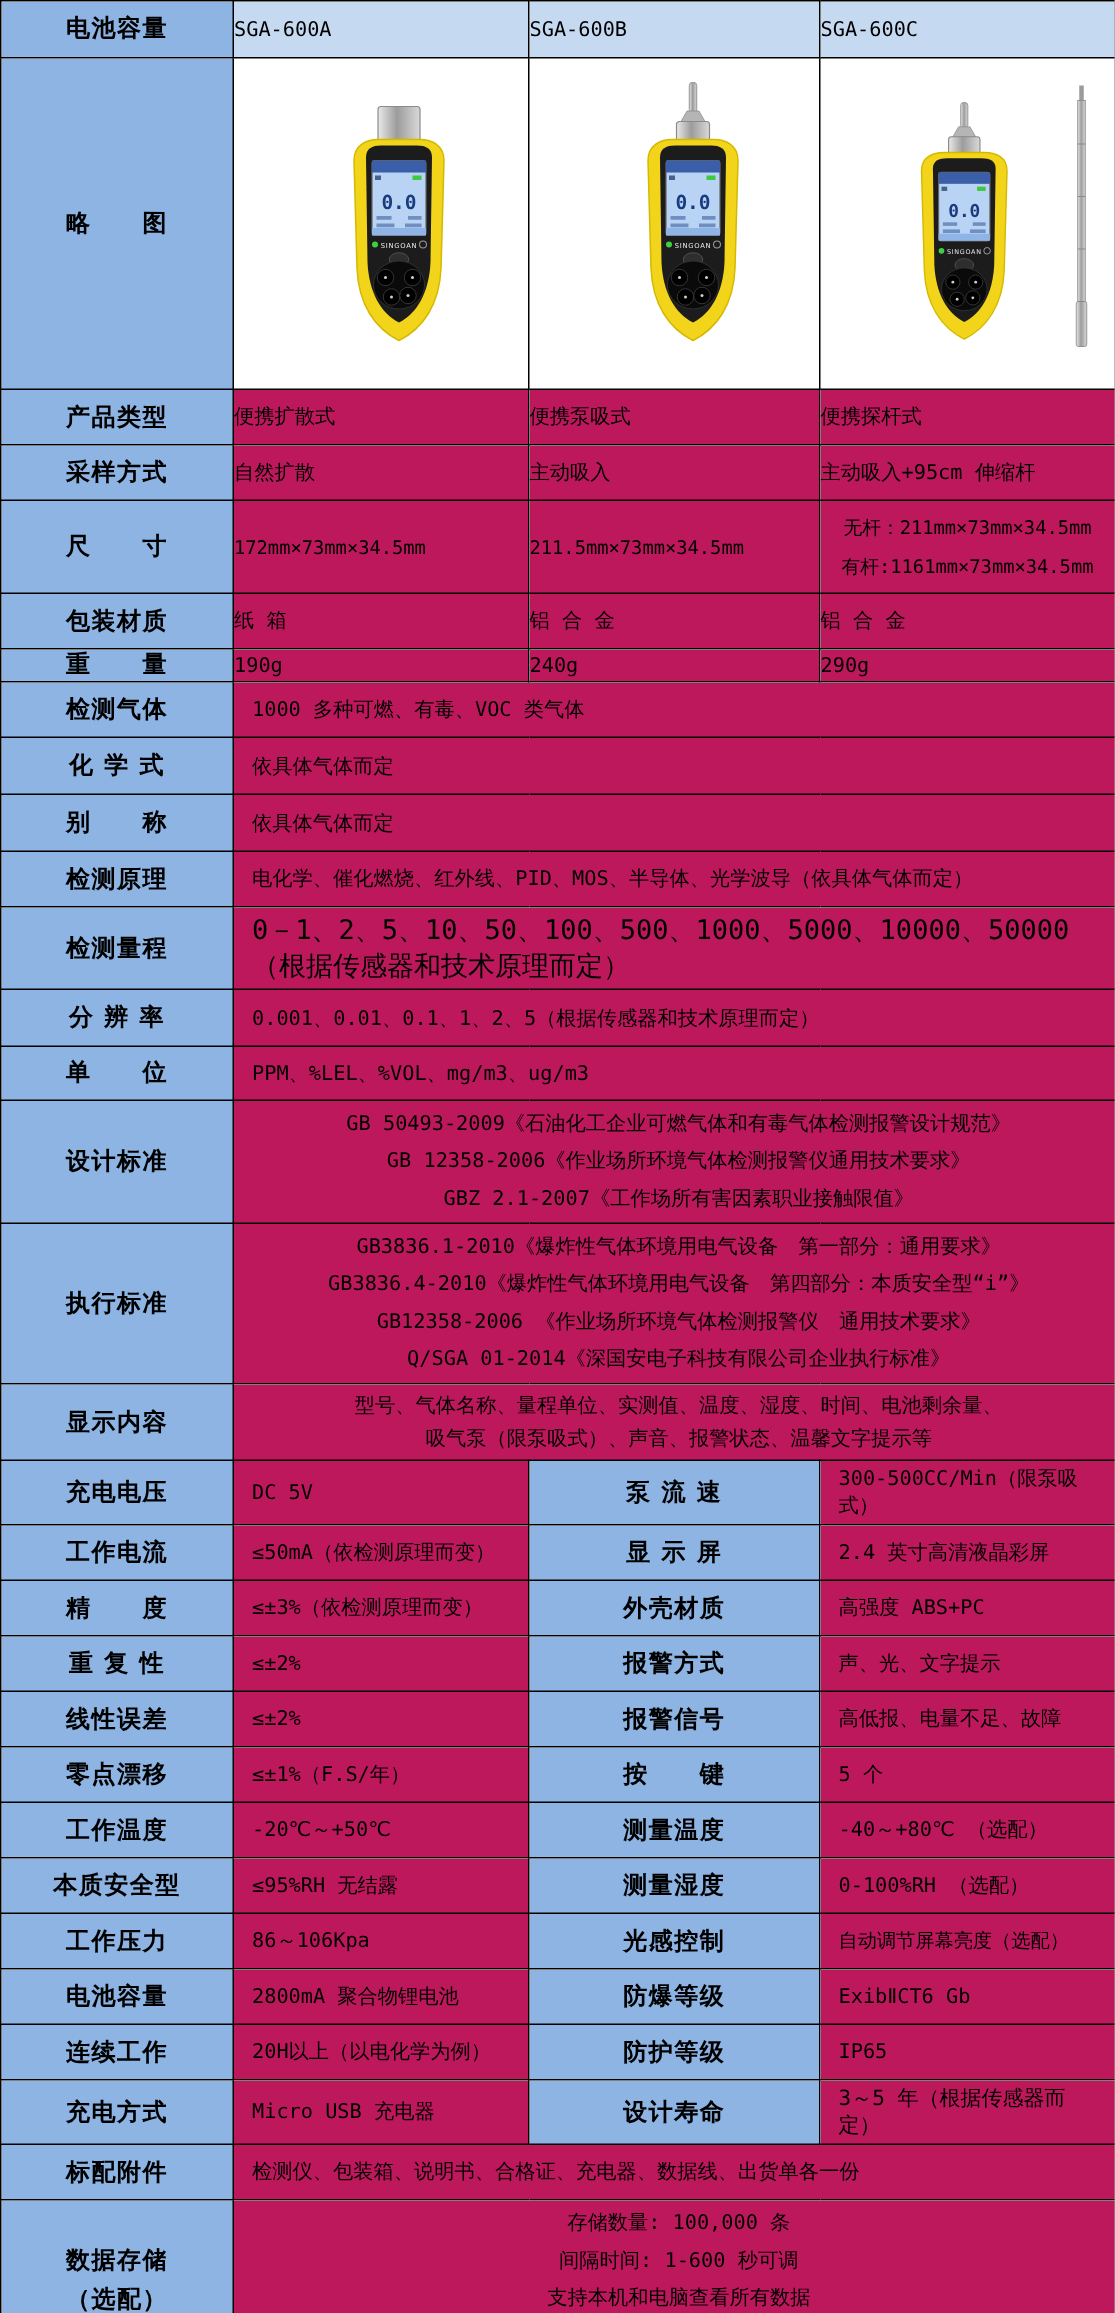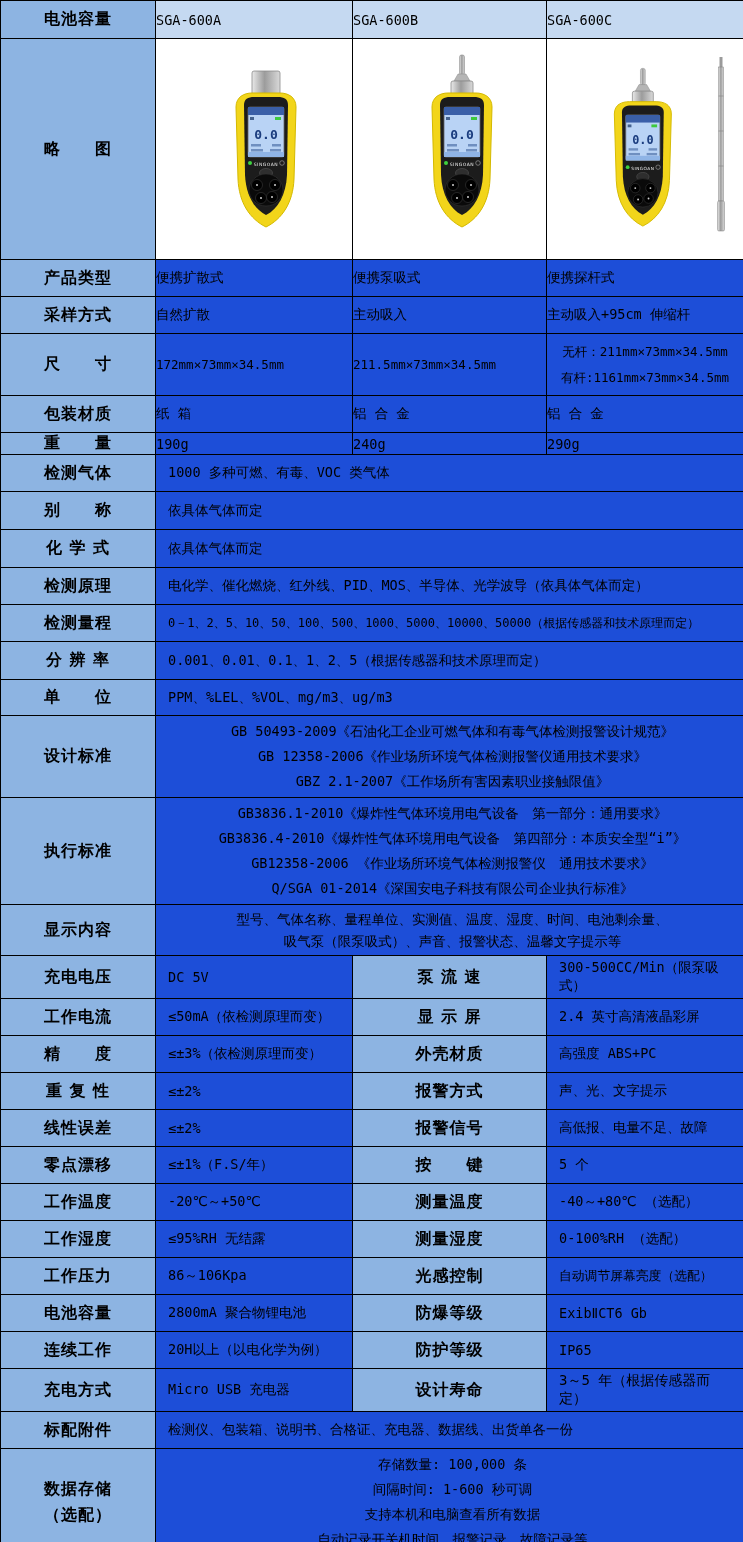--- a/index.html
+++ b/index.html
@@ -3,21 +3,21 @@
 <meta charset="utf-8">
 <style>
   html,body{margin:0;padding:0;background:#fff;}
   body{width:743px;font-family:"DejaVu Sans",sans-serif;color:#000;}
   table{border-collapse:collapse;width:743px;table-layout:fixed;background:#fff;}
   td{border:1.5px solid #000;overflow:hidden;vertical-align:middle;padding:0;}
   
   .lbl{background:#8db4e2;font-weight:bold;text-align:center;font-size:16px;
        font-family:"DejaVu Sans","Liberation Sans",sans-serif;letter-spacing:1px;}
   
-  .val{background:#1d4ed8;font-size:13.5px;
+  .val{background:#be185d;font-size:13.5px;
        font-family:"DejaVu Sans Mono","DejaVu Sans",monospace;}
   .hdr{background:#c5d9f1;}
   .c{text-align:left;}
   .l{text-align:left;padding:3px 6px 3px 12px;}
   .pre{white-space:pre-line;line-height:25px;text-align:center;}
   .sk{background:#ffffff;text-align:center;vertical-align:middle;padding:12px;}
   .sz{font-size:12.5px;padding-left:6px;line-height:26px;}
   
   .rh38{height:38px}.rh196{height:196px}.rh37{height:37px}.rh62{height:62px}
   .rh33{height:16px}.rh36{height:36px}.rh79{height:79px}.rh100{height:100px}
@@ -202,34 +202,34 @@
   <td class="val c">190g</td>
   <td class="val c">240g</td>
   <td class="val c">290g</td>
 </tr>
 
 <tr class="rh37">
   <td class="lbl">检测气体</td>
   <td class="val l" colspan="3">1000 多种可燃、有毒、VOC 类气体</td>
 </tr>
 <tr class="rh38">
+  <td class="lbl">化 学 式</td>
+  <td class="val l" colspan="3">依具体气体而定</td>
+</tr>
+<tr class="rh38">
   <td class="lbl">别　　称</td>
   <td class="val l" colspan="3">依具体气体而定</td>
 </tr>
-<tr class="rh38">
-  <td class="lbl">化 学 式</td>
-  <td class="val l" colspan="3">依具体气体而定</td>
-</tr>
 <tr class="rh37">
   <td class="lbl">检测原理</td>
   <td class="val l" colspan="3">电化学、催化燃烧、红外线、PID、MOS、半导体、光学波导（依具体气体而定）</td>
 </tr>
 <tr class="rh37">
   <td class="lbl">检测量程</td>
-  <td class="val l" colspan="3" style="font-size:12px">0－1、2、5、10、50、100、500、1000、5000、10000、50000（根据传感器和技术原理而定）</td>
+  <td class="val l" colspan="3" style="font-size:18px">0－1、2、5、10、50、100、500、1000、5000、10000、50000（根据传感器和技术原理而定）</td>
 </tr>
 <tr class="rh38">
   <td class="lbl">分 辨 率</td>
   <td class="val l" colspan="3">0.001、0.01、0.1、1、2、5（根据传感器和技术原理而定）</td>
 </tr>
 <tr class="rh36">
   <td class="lbl">单　　位</td>
   <td class="val l" colspan="3">PPM、%LEL、%VOL、mg/m3、ug/m3</td>
 </tr>
 <tr class="rh79">
@@ -287,21 +287,21 @@
   <td class="lbl">按　　键</td>
   <td class="val l">5 个</td>
 </tr>
 <tr class="rh37">
   <td class="lbl">工作温度</td>
   <td class="val l">-20℃～+50℃</td>
   <td class="lbl">测量温度</td>
   <td class="val l">-40～+80℃ （选配）</td>
 </tr>
 <tr class="rh37">
-  <td class="lbl">工作湿度</td>
+  <td class="lbl">本质安全型</td>
   <td class="val l">≤95%RH 无结露</td>
   <td class="lbl">测量湿度</td>
   <td class="val l">0-100%RH （选配）</td>
 </tr>
 <tr class="rh37">
   <td class="lbl">工作压力</td>
   <td class="val l">86～106Kpa</td>
   <td class="lbl">光感控制</td>
   <td class="val l" style="font-size:12.8px">自动调节屏幕亮度（选配）</td>
 </tr>

